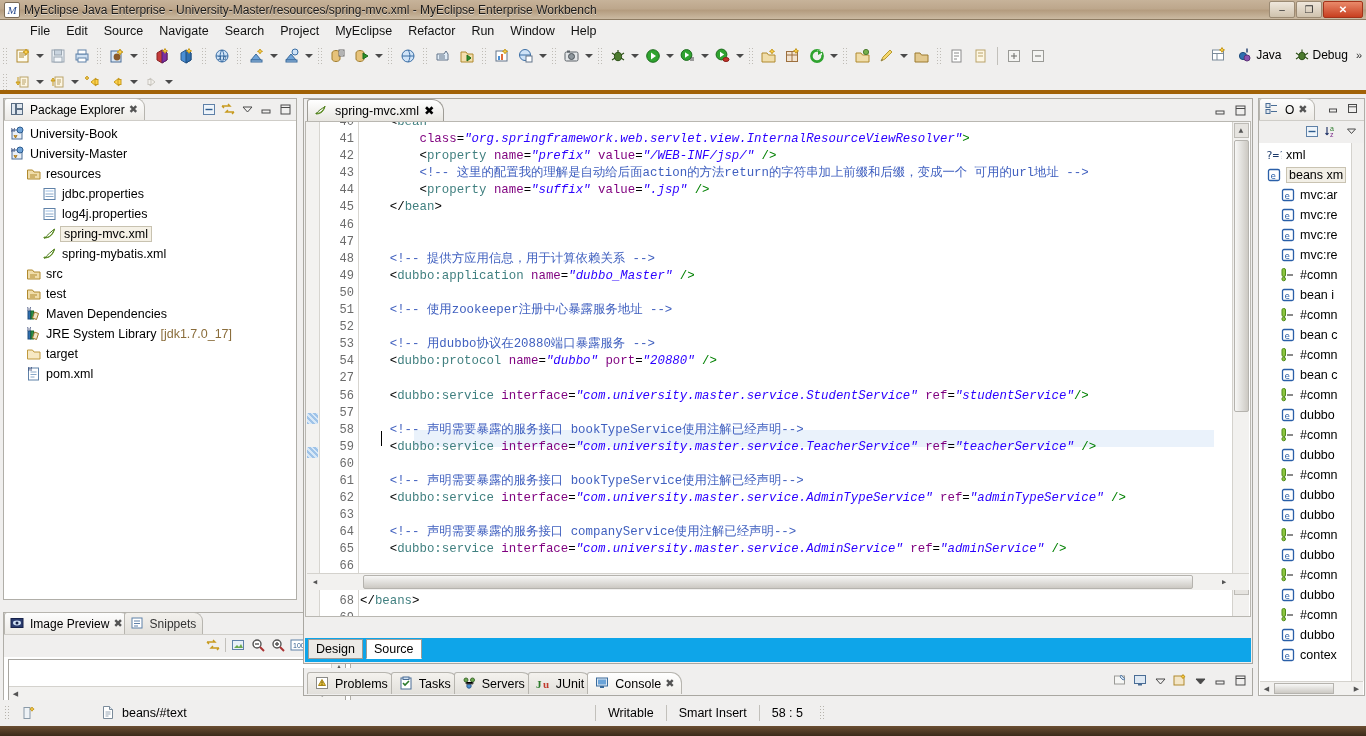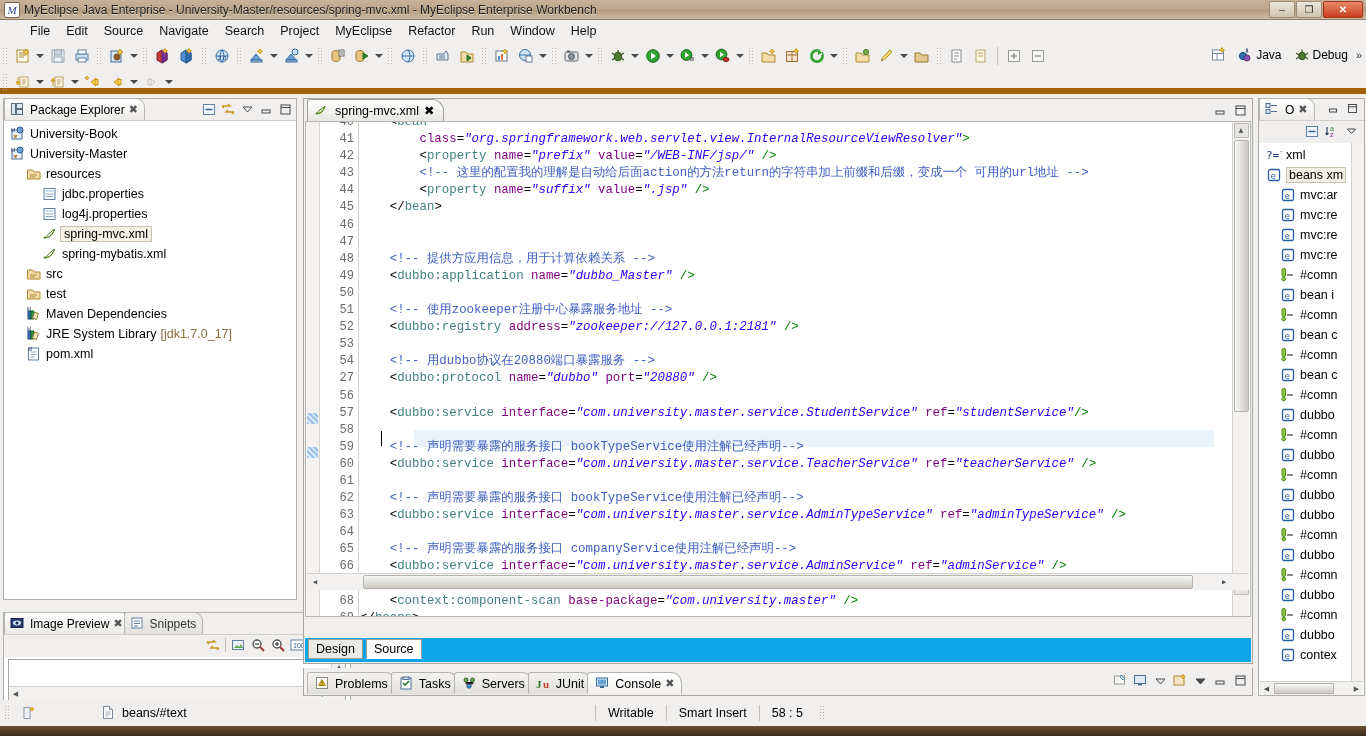--- a/index.html
+++ b/index.html
@@ -41,21 +41,21 @@
   }
   
   #menubar{
     position:absolute;left:16px;top:20px;width:1366px;height:22px;
     background:#f0efee; display:flex; align-items:center; padding-left:6px;
   }
   #menubar .mi{ padding:2px 8px; font-size:12.5px; color:#111; cursor:default; }
   
   #toolbar{
     position:absolute;left:0;top:42px;width:1366px;height:52px;
-    background:#f0efee; border-bottom:6px solid #a16207;
+    background:#f0efee; border-bottom:4px solid #a16207;
   }
   .tbrow{ position:absolute; left:0; height:26px; width:1366px; display:flex; align-items:center; }
   .tbrow.r1{ top:1px; }
   .tbrow.r2{ top:27px; }
   .grip{ width:7px;height:18px;margin:0 2px;
     background-image:radial-gradient(#b6b3ac 40%, transparent 42%);
     background-size:3px 3px; opacity:.85; }
   .ticon{
     width:22px;height:22px;margin:0 1px;
     display:inline-flex;align-items:center;justify-content:center;
@@ -648,20 +648,26 @@
               <rect x="2" y="5" width="2.5" height="8" fill="#2f6fb0" stroke="#1f4c7c"></rect>
               <rect x="5" y="5" width="2.5" height="8" fill="#2a8f4a" stroke="#1b6b2f"></rect>
               <path d="M8.5 6l4 1.5-2 6-4-1.5z" fill="#f3e6c8" stroke="#9c7a2e"></path>
               <text x="1" y="4.5" font-size="5" fill="#2a3b6e">M</text>
             </svg></span>
           <span class="tlabel">JRE System Library</span>
           <span class="dim" style="margin-left:4px;">[jdk1.7.0_17]</span>
         </div>
         <div class="trow ind1">
           <span class="icn"><svg width="16" height="16">
+              <path d="M1.5 4h5l1.5 2H14v7H1.5z" fill="#f7e9c4" stroke="#c09a3e"></path>
+            </svg></span>
+          <span class="tlabel">target</span>
+        </div>
+        <div class="trow ind1">
+          <span class="icn"><svg width="16" height="16">
               <rect x="2.5" y="2" width="10" height="12" fill="#fff" stroke="#5f81a8"></rect>
               <path d="M4.5 6h6M4.5 8.5h6M4.5 11h4" stroke="#8aa8c8"></path>
               <text x="2" y="5" font-size="5" fill="#2a3b6e">M</text>
             </svg></span>
           <span class="tlabel">pom.xml</span>
         </div>
       </div>
   </div>
 </div>
 
@@ -827,21 +833,20 @@
           <div class="cline">&nbsp;&nbsp;&nbsp;&nbsp;&nbsp;&nbsp;&nbsp;&nbsp;<span class="punct">&lt;</span><span class="tag">property</span>&nbsp;<span class="attr">name</span><span class="punct">=</span><span class="val">"prefix"</span>&nbsp;<span class="attr">value</span><span class="punct">=</span><span class="val">"/WEB-INF/jsp/"</span>&nbsp;<span class="green">/&gt;</span></div>
           <div class="cline">&nbsp;&nbsp;&nbsp;&nbsp;&nbsp;&nbsp;&nbsp;&nbsp;<span class="cmt">&lt;!-- 这里的配置我的理解是自动给后面action的方法return的字符串加上前缀和后缀，变成一个 可用的url地址 --&gt;</span></div>
           <div class="cline">&nbsp;&nbsp;&nbsp;&nbsp;&nbsp;&nbsp;&nbsp;&nbsp;<span class="punct">&lt;</span><span class="tag">property</span>&nbsp;<span class="attr">name</span><span class="punct">=</span><span class="val">"suffix"</span>&nbsp;<span class="attr">value</span><span class="punct">=</span><span class="val">".jsp"</span>&nbsp;<span class="green">/&gt;</span></div>
           <div class="cline">&nbsp;&nbsp;&nbsp;&nbsp;<span class="punct">&lt;/</span><span class="tag">bean</span><span class="punct">&gt;</span></div>
           <div class="cline">&nbsp;</div>
           <div class="cline">&nbsp;</div>
           <div class="cline">&nbsp;&nbsp;&nbsp;&nbsp;<span class="cmt">&lt;!-- 提供方应用信息，用于计算依赖关系 --&gt;</span></div>
           <div class="cline">&nbsp;&nbsp;&nbsp;&nbsp;<span class="punct">&lt;</span><span class="tag">dubbo:application</span>&nbsp;<span class="attr">name</span><span class="punct">=</span><span class="val">"dubbo_Master"</span>&nbsp;<span class="green">/&gt;</span></div>
           <div class="cline">&nbsp;</div>
           <div class="cline">&nbsp;&nbsp;&nbsp;&nbsp;<span class="cmt">&lt;!-- 使用zookeeper注册中心暴露服务地址 --&gt;</span></div>
-          <div class="cline">&nbsp;&nbsp;&nbsp;&nbsp;<span class="punct">&lt;</span><span class="tag">dubbo:registry</span>&nbsp;<span class="attr">address</span><span class="punct">=</span><span class="val">"zookeeper://127.0.0.1:2181"</span>&nbsp;<span class="green">/&gt;</span></div>
           <div class="cline">&nbsp;</div>
           <div class="cline">&nbsp;&nbsp;&nbsp;&nbsp;<span class="cmt">&lt;!-- 用dubbo协议在20880端口暴露服务 --&gt;</span></div>
           <div class="cline">&nbsp;&nbsp;&nbsp;&nbsp;<span class="punct">&lt;</span><span class="tag">dubbo:protocol</span>&nbsp;<span class="attr">name</span><span class="punct">=</span><span class="val">"dubbo"</span>&nbsp;<span class="attr">port</span><span class="punct">=</span><span class="val">"20880"</span>&nbsp;<span class="green">/&gt;</span></div>
           <div class="cline">&nbsp;</div>
           <div class="cline">&nbsp;&nbsp;&nbsp;&nbsp;<span class="punct">&lt;</span><span class="tag">dubbo:service</span>&nbsp;<span class="attr">interface</span><span class="punct">=</span><span class="val">"com.university.master.service.StudentService"</span>&nbsp;<span class="attr">ref</span><span class="punct">=</span><span class="val">"studentService"</span><span class="green">/&gt;</span></div>
           <div class="cline">&nbsp;</div>
           <div class="cline">&nbsp;&nbsp;&nbsp;&nbsp;<span class="cmt">&lt;!-- 声明需要暴露的服务接口 bookTypeService使用注解已经声明--&gt;</span></div>
           <div class="cline">&nbsp;&nbsp;&nbsp;&nbsp;<span class="punct">&lt;</span><span class="tag">dubbo:service</span>&nbsp;<span class="attr">interface</span><span class="punct">=</span><span class="val">"com.university.master.service.TeacherService"</span>&nbsp;<span class="attr">ref</span><span class="punct">=</span><span class="val">"teacherService"</span>&nbsp;<span class="green">/&gt;</span></div>
           <div class="cline">&nbsp;</div>
           <div class="cline">&nbsp;&nbsp;&nbsp;&nbsp;<span class="cmt">&lt;!-- 声明需要暴露的服务接口 bookTypeService使用注解已经声明--&gt;</span></div>

